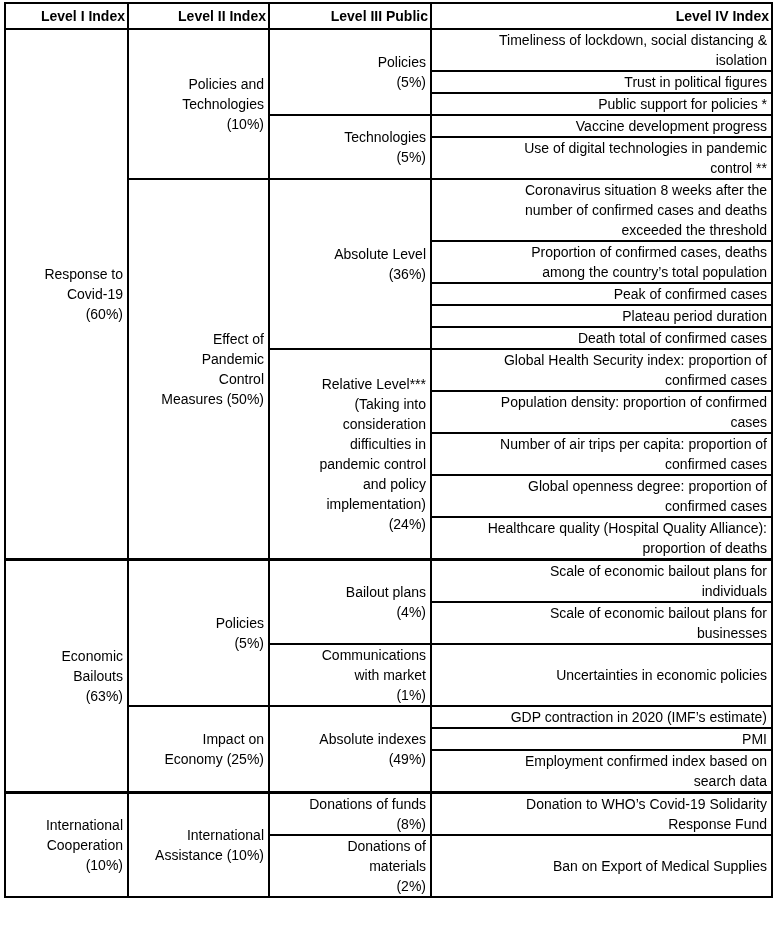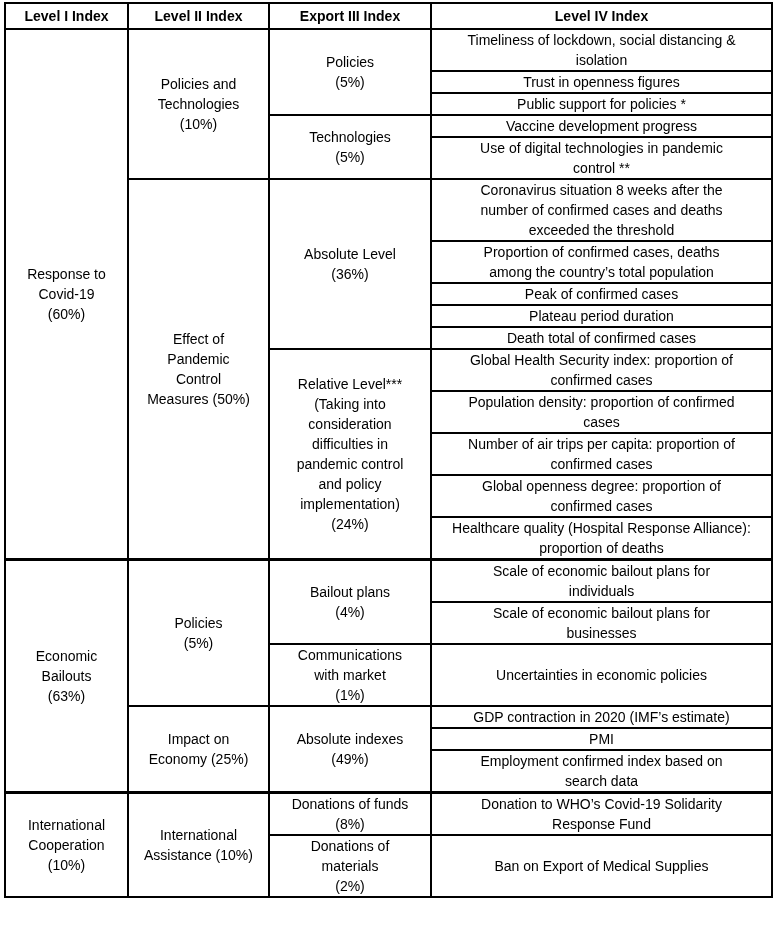--- a/index.html
+++ b/index.html
@@ -15,21 +15,21 @@
     table-layout: fixed;
     width: 767px;
     font-family: "Liberation Sans", sans-serif;
     font-size: 14px;
     color: #000000;
     background: #ffffff;
   }
   table.index-table th,
   table.index-table td {
     border: 2px solid #000000;
-    text-align: center;
+    text-align: right;
     vertical-align: middle;
     padding: 0 4px;
     line-height: 20px;
     white-space: pre-line;
     overflow: hidden;
   }
   table.index-table th {
     font-weight: bold;
     white-space: nowrap;
     height: 22px;
@@ -50,40 +50,40 @@
   <colgroup>
     <col class="c1">
       <col class="c2">
       <col class="c3">
       <col class="c4">
   </colgroup>
   <thead>
     <tr>
       <th>Level I Index</th>
       <th>Level II Index</th>
-      <th>Export III Index</th>
+      <th>Level III Public</th>
       <th>Level IV Index</th>
     </tr>
   </thead>
   <tbody>
 
     <tr>
       <td rowspan="15">Response to
 Covid-19
 (60%)</td>
       <td rowspan="5">Policies and
 Technologies
 (10%)</td>
       <td rowspan="3">Policies
 (5%)</td>
       <td>Timeliness of lockdown, social distancing &amp;
 isolation</td>
     </tr>
     <tr>
-      <td>Trust in openness figures</td>
+      <td>Trust in political figures</td>
     </tr>
     <tr>
       <td>Public support for policies *</td>
     </tr>
     <tr>
       <td rowspan="2">Technologies
 (5%)</td>
       <td>Vaccine development progress</td>
     </tr>
     <tr>
@@ -132,21 +132,21 @@
     </tr>
     <tr>
       <td>Number of air trips per capita: proportion of
 confirmed cases</td>
     </tr>
     <tr>
       <td>Global openness degree: proportion of
 confirmed cases</td>
     </tr>
     <tr>
-      <td>Healthcare quality (Hospital Response Alliance):
+      <td>Healthcare quality (Hospital Quality Alliance):
 proportion of deaths</td>
     </tr>
 
     <tr class="section-start">
       <td rowspan="6">Economic
 Bailouts
 (63%)</td>
       <td rowspan="3">Policies
 (5%)</td>
       <td rowspan="2">Bailout plans

